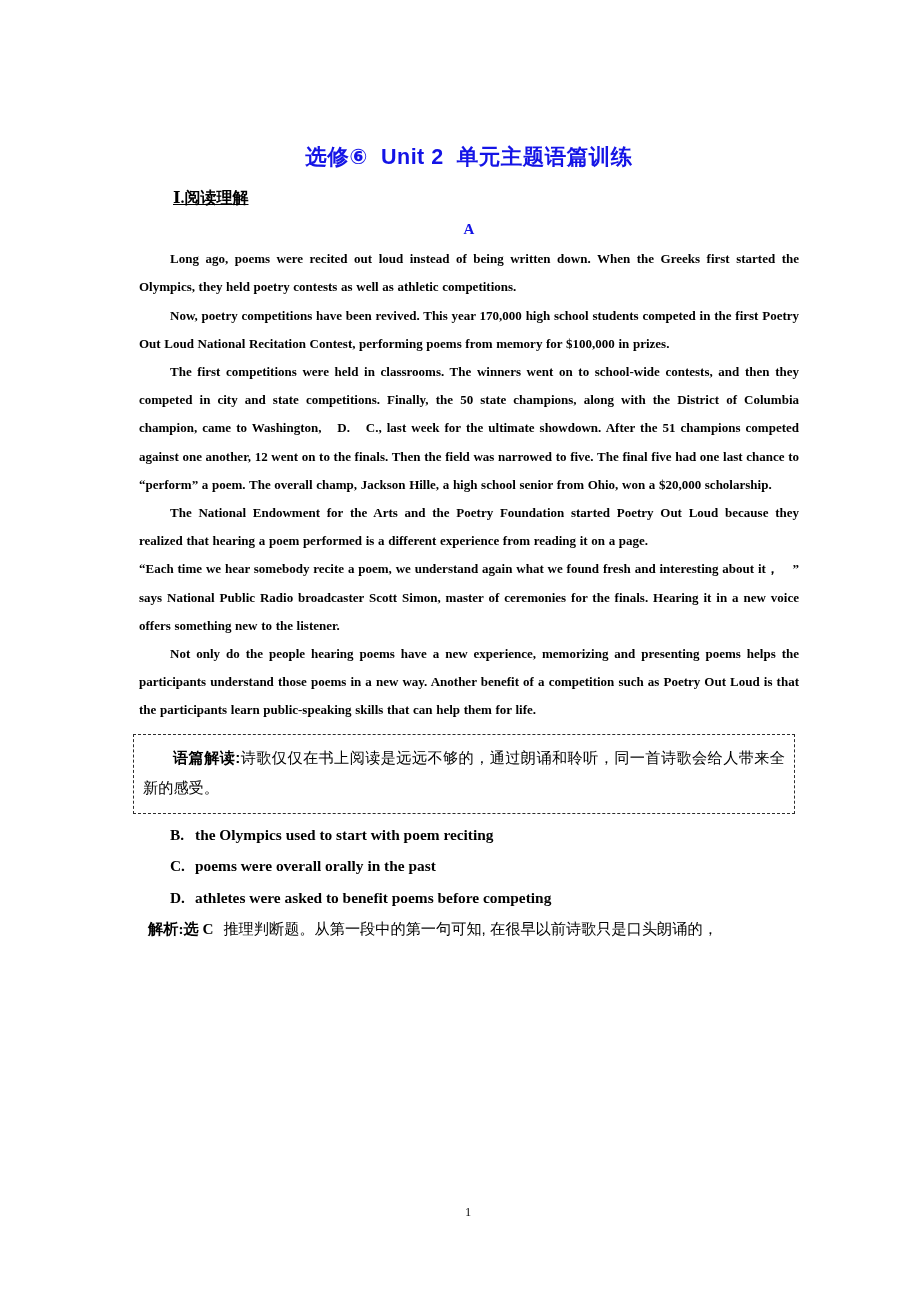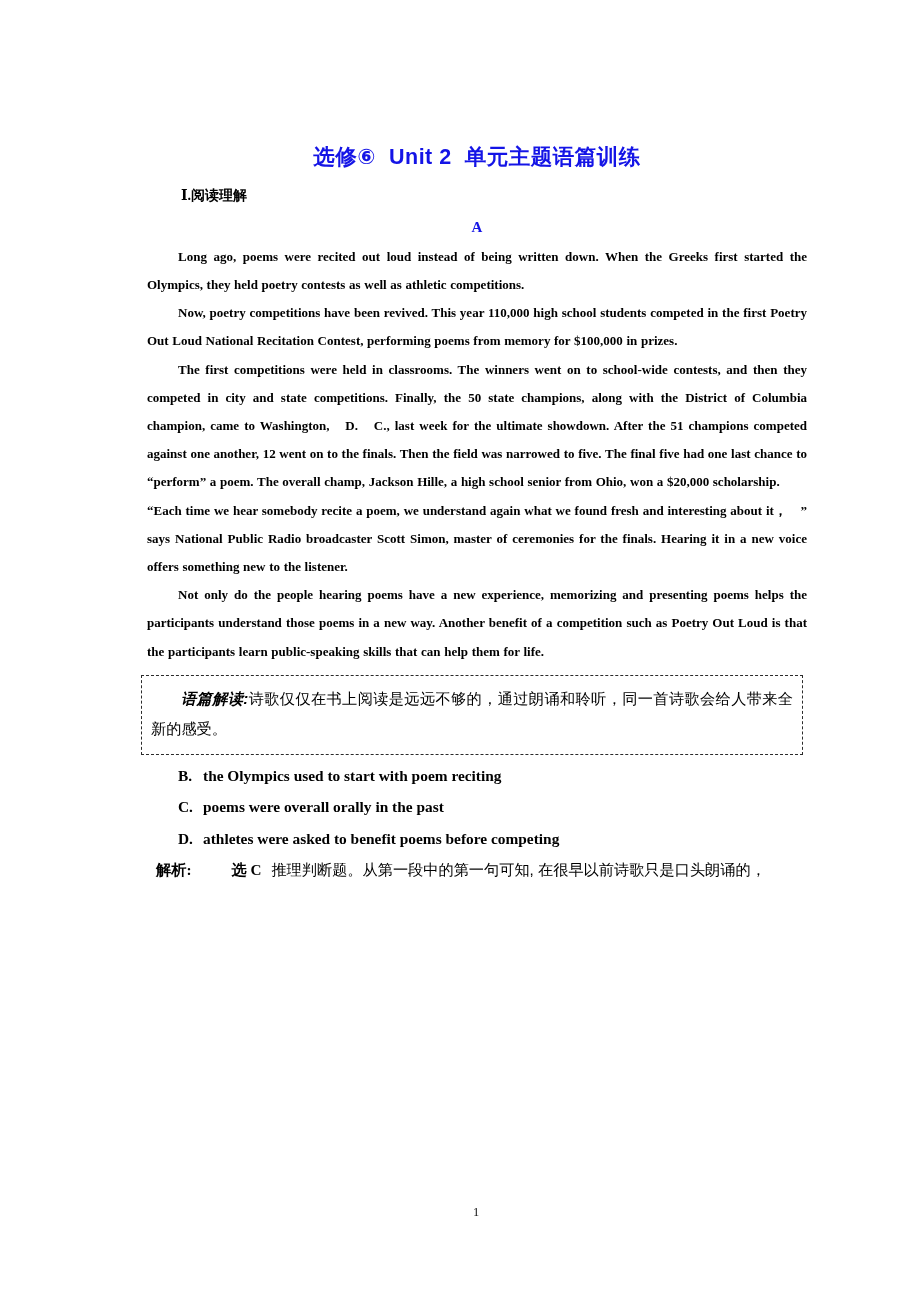--- a/index.html
+++ b/index.html
@@ -11,21 +11,21 @@
     width: 920px;
     height: 1302px;
     position: relative;
     font-family: "Liberation Serif", "DejaVu Serif", serif;
     color: #000000;
     overflow: hidden;
   }
 
   .page {
     position: absolute;
-    left: 16px; top: 0;
+    left: 8px; top: 0;
     width: 796px;
     height: 1302px;
   }
 
   .content {
     position: absolute;
     left: 131px;
     top: 0;
     width: 660px;
   }
@@ -41,25 +41,26 @@
     margin: 0;
     padding-top: 144px;
     line-height: 1.3;
     white-space: pre;
   }
 
   
   .section-heading {
     font-family: "Liberation Serif", "DejaVu Serif", serif;
     font-weight: bold;
-    font-size: 14px;
+    font-size: 16px;
     margin: 0;
     padding-top: 16px;
     padding-left: 34px;
     line-height: 1.2;
+    text-decoration: underline;
   }
 
   
   .passage-label {
     text-align: center;
     color: #1414e6;
     font-weight: bold;
     font-size: 15px;
     margin: 0;
     padding-top: 13px;
@@ -94,21 +95,20 @@
   .note-text {
     margin: 0;
     font-size: 15.2px;
     line-height: 30px;
     text-indent: 30px;
     text-align: justify;
     font-family: "Liberation Sans", "DejaVu Sans", sans-serif;
   }
   .note-text .note-label {
     font-weight: bold;
-    font-style: italic;
   }
 
   
   .question-block {
     padding-top: 5px;
   }
   .q-stem {
     margin: 0;
     font-size: 15.4px;
     font-weight: bold;
@@ -143,21 +143,21 @@
     font-size: 15.2px;
     line-height: 28px;
     font-family: "Liberation Sans", "DejaVu Sans", sans-serif;
     text-align: justify;
   }
   .explanation .exp-label,
   .explanation .exp-answer {
     font-weight: bold;
     font-family: "Liberation Serif", "DejaVu Serif", serif;
   }
-  .explanation .exp-answer { padding-right: 10px; margin-left: 40px; }
+  .explanation .exp-answer { padding-right: 10px; }
 
   
   .page-number {
     position: absolute;
     left: 0;
     top: 1206px;
     width: 920px;
     text-align: center;
     font-size: 12.5px;
     line-height: 1;
@@ -172,22 +172,23 @@
   <div class="content">
 
     <h1 class="doc-title">选修⑥  Unit 2  单元主题语篇训练</h1>
 
     <h2 class="section-heading">Ⅰ.阅读理解</h2>
 
     <div class="passage-label">A</div>
 
     <div class="passage">
       <p class="para">Long ago, poems were recited out loud instead of being written down. When the Greeks first started the Olympics, they held poetry contests as well as athletic competitions.</p>
-      <p class="para">Now, poetry competitions have been revived. This year 110,000 high school students competed in the first Poetry Out Loud National Recitation Contest, performing poems from memory for $100,000 in prizes.</p>
+      <p class="para">Now, poetry competitions have been revived. This year 170,000 high school students competed in the first Poetry Out Loud National Recitation Contest, performing poems from memory for $100,000 in prizes.</p>
       <p class="para">The first competitions were held in classrooms. The winners went on to school-wide contests, and then they competed in city and state competitions. Finally, the 50 state champions, along with the District of Columbia champion, came to Washington,　D.　C., last week for the ultimate showdown. After the 51 champions competed against one another, 12 went on to the finals. Then the field was narrowed to five. The final five had one last chance to “perform” a poem. The overall champ, Jackson Hille, a high school senior from Ohio, won a $20,000 scholarship.</p>
+      <p class="para">The National Endowment for the Arts and the Poetry Foundation started Poetry Out Loud because they realized that hearing a poem performed is a different experience from reading it on a page.</p>
       <p class="para no-indent">“Each time we hear somebody recite a poem, we understand again what we found fresh and interesting about it，　”　says National Public Radio broadcaster Scott Simon, master of ceremonies for the finals. Hearing it in a new voice offers something new to the listener.</p>
       <p class="para">Not only do the people hearing poems have a new experience, memorizing and presenting poems helps the participants understand those poems in a new way. Another benefit of a competition such as Poetry Out Loud is that the participants learn public-speaking skills that can help them for life.</p>
     </div>
 
     <div class="note-box">
       <p class="note-text"><span class="note-label">语篇解读:</span><span>诗歌仅仅在书上阅读是远远不够的，通过朗诵和聆听，同一首诗歌会给人带来全新的感受。</span></p>
     </div>
 
     <div class="question-block">
 

